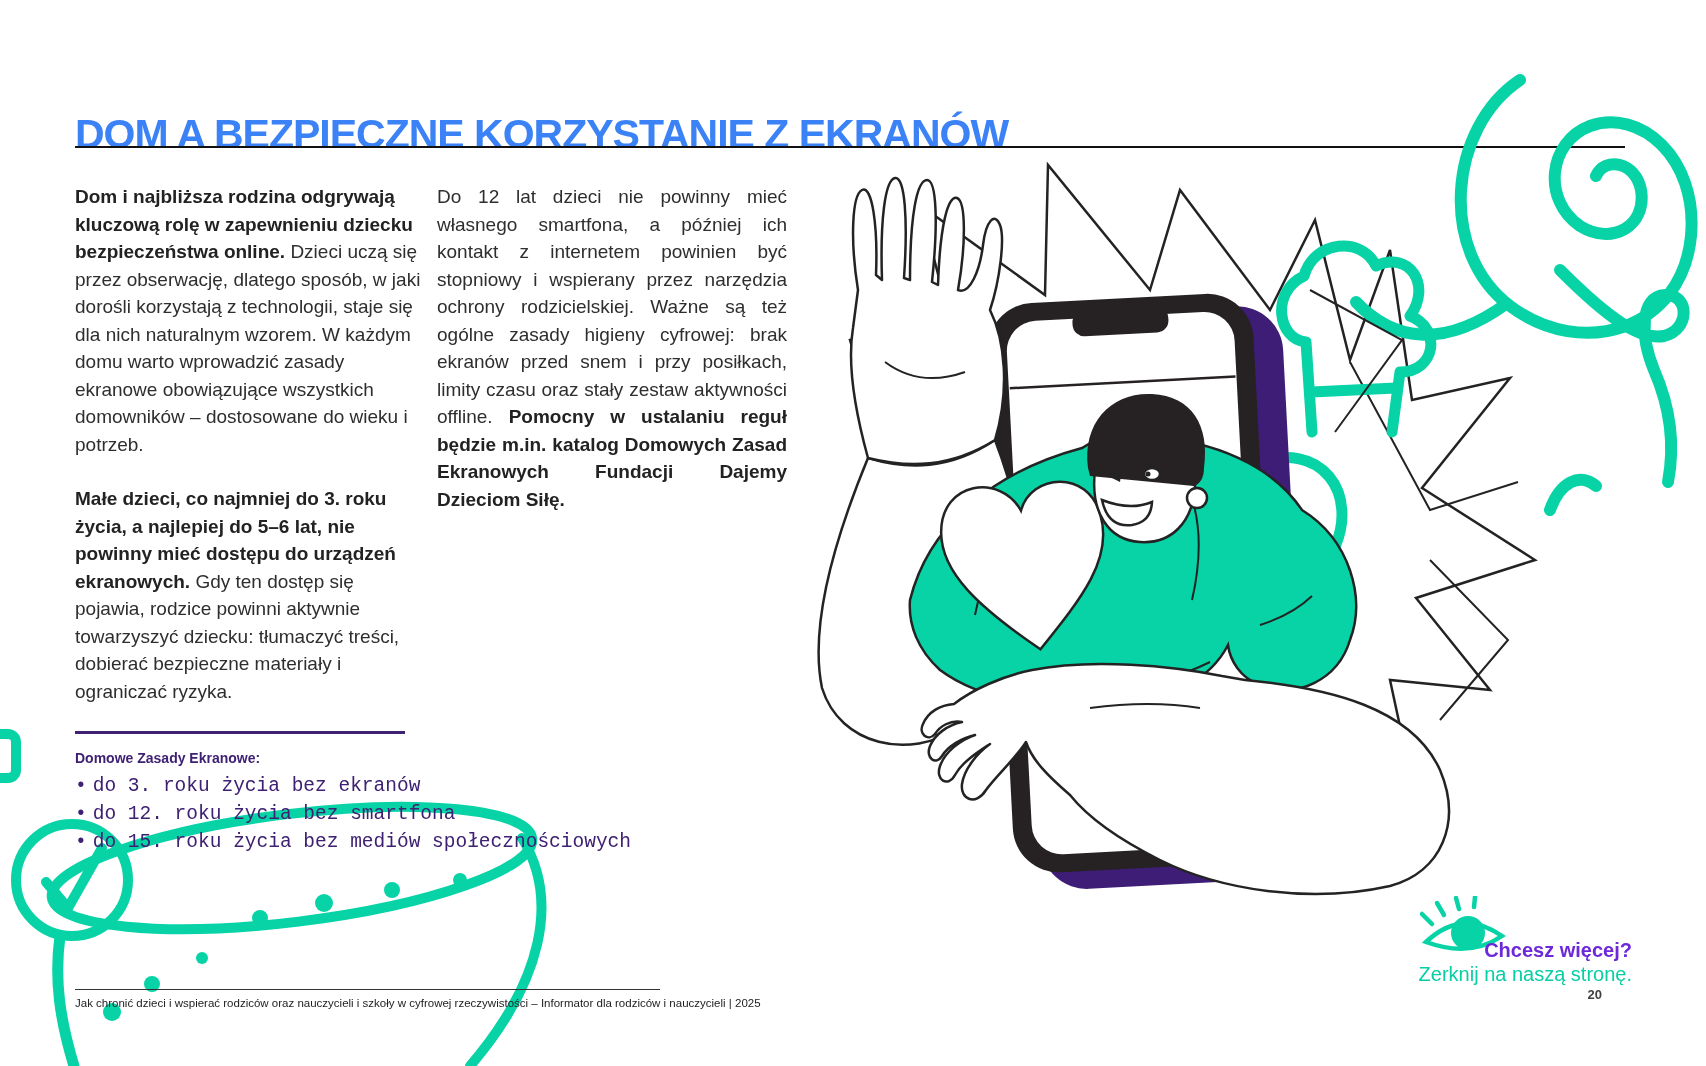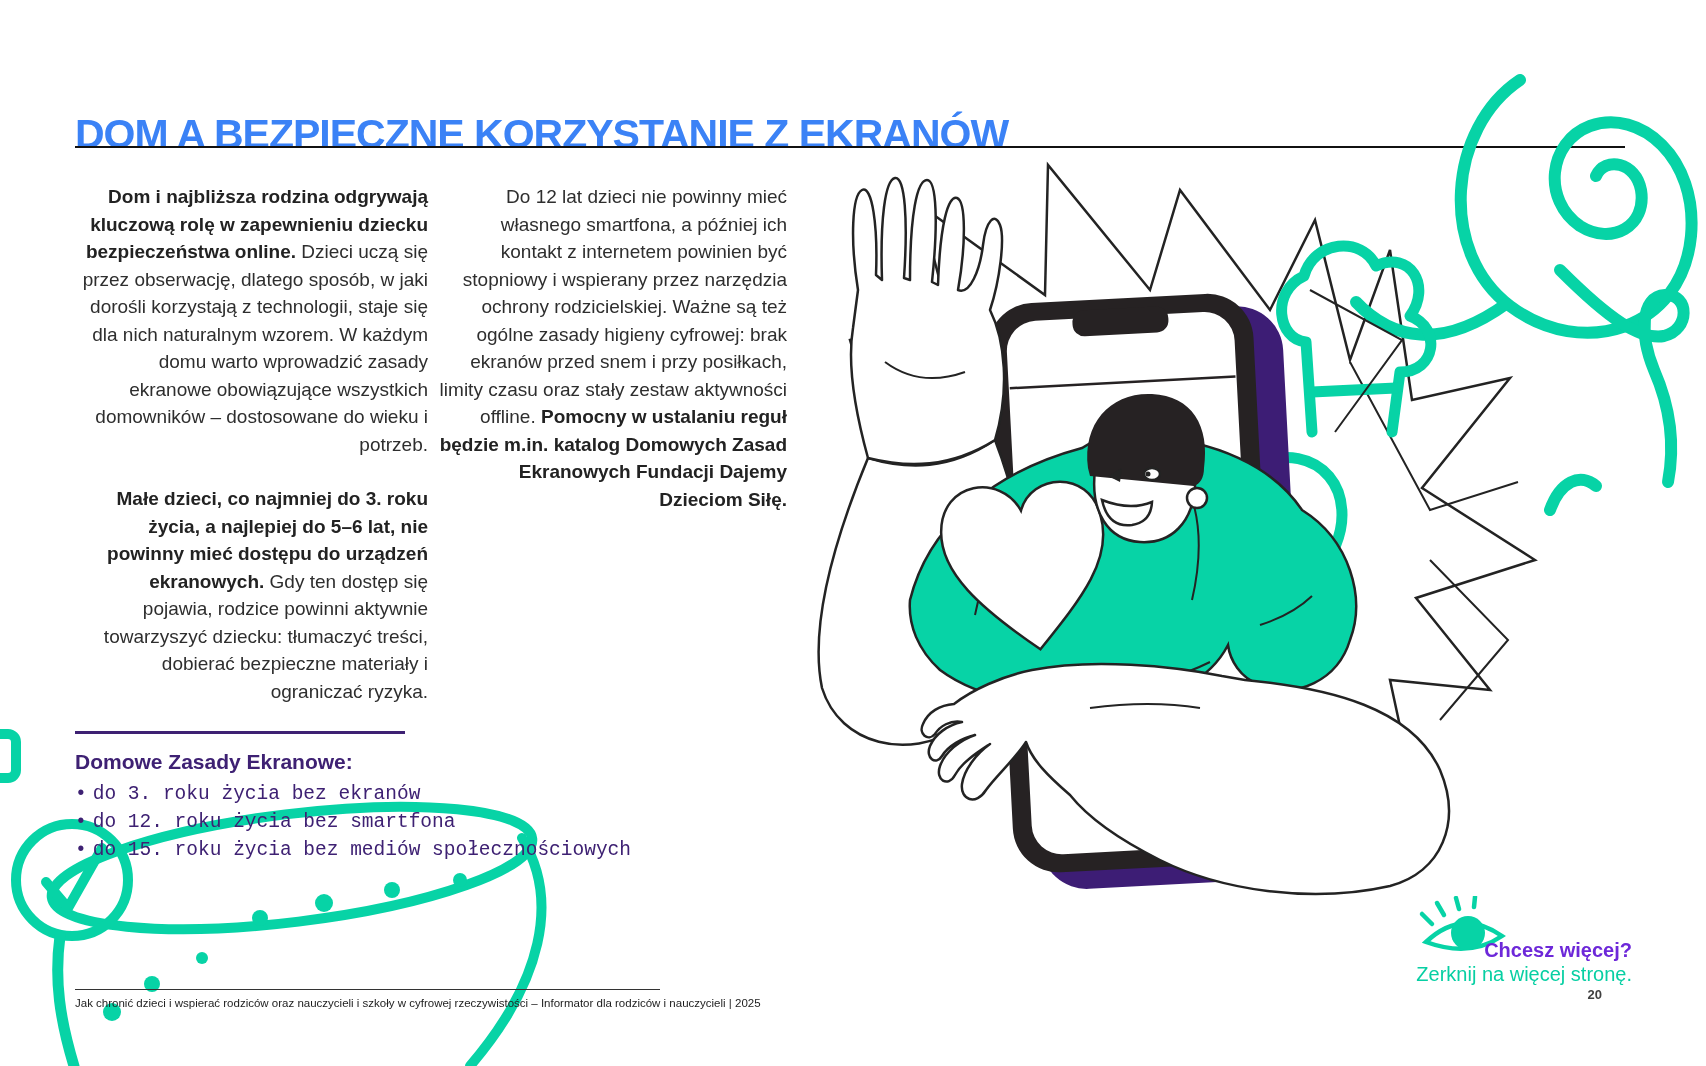--- a/index.html
+++ b/index.html
@@ -18,27 +18,27 @@
     white-space:nowrap;
   }
   .title-rule{
     position:absolute;left:75px;top:146px;width:1550px;height:2px;background:#111;
   }
 
   
   .col{position:absolute;top:183px;font-size:19px;line-height:27.5px;color:#2e2e2e;}
   .col1{left:75px;width:353px;}
   .col2{left:437px;width:350px;text-align:justify;}
-  .col p{margin:0 0 27px 0;text-align:right;}
+  .col p{margin:0 0 27px 0;}
   .lead{font-weight:bold;color:#222;}
 
   
   .rules{position:absolute;left:75px;top:731px;width:460px;z-index:3;}
   .rules-rule{width:330px;height:3px;background:#3e2173;margin-bottom:16px;}
-  .rules-heading{font-size:21px;font-weight:bold;color:#3e2173;margin:0 0 6px 0;}
+  .rules-heading{font-size:14px;font-weight:bold;color:#3e2173;margin:0 0 6px 0;}
   .rules-list{list-style:none;margin:0;padding:0;font-size:19.5px;line-height:28px;color:#3e2173;}
   .rules-list li{white-space:nowrap;font-family:Liberation Mono, monospace;}
   .rules-list .blt{margin-right:6px;}
 
   
   .footer-rule{position:absolute;left:75px;top:989px;width:585px;height:1px;background:#333;z-index:3;}
   .footer-text{position:absolute;left:75px;top:997px;width:700px;font-size:11.5px;color:#1d1d1d;z-index:3;}
 
   
   .cta{position:absolute;left:1330px;top:938px;width:302px;text-align:right;z-index:3;}
@@ -178,17 +178,17 @@
       <path d="M8,46 Q44,12 84,40 Q52,62 8,46 Z"></path>
       <line x1="14" y1="28" x2="4" y2="18"></line>
       <line x1="26" y1="19" x2="19" y2="7"></line>
       <line x1="41" y1="13" x2="38" y2="2"></line>
       <line x1="56" y1="11" x2="57" y2="1"></line>
     </g>
     <circle cx="50" cy="37" r="17" fill="#07d3a6"></circle>
   </svg>
   <div class="cta">
     <div class="cta-line1">Chcesz więcej?</div>
-    <div class="cta-line2">Zerknij na więcej stronę.</div>
+    <div class="cta-line2">Zerknij na naszą stronę.</div>
     <div class="page-number">20</div>
   </div>
 
 </div>
 
 </body></html>

